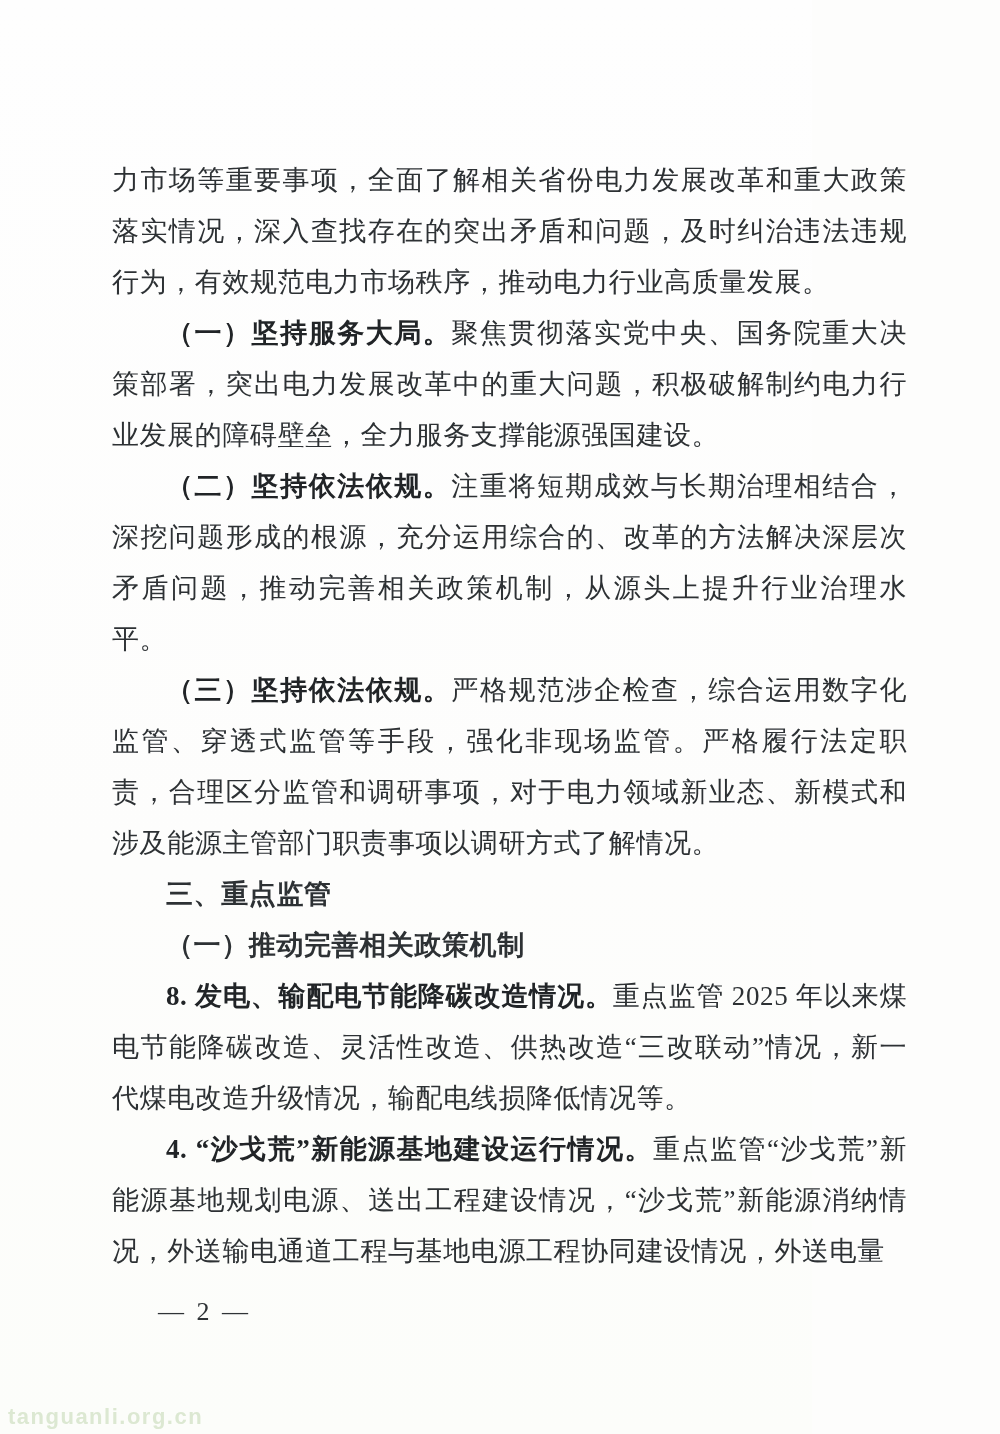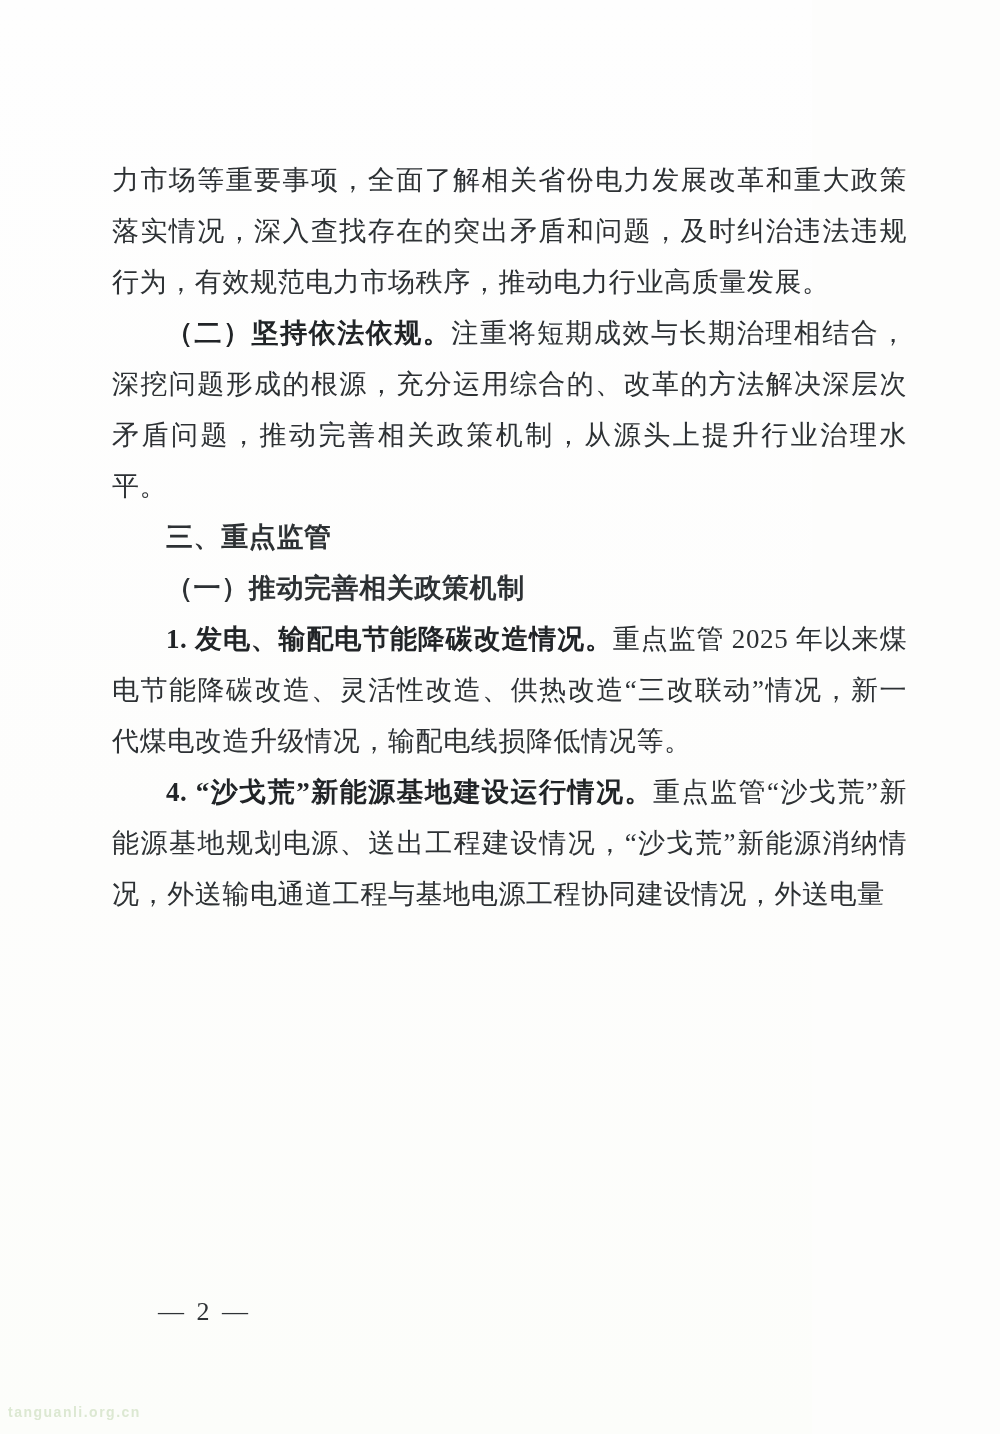--- a/index.html
+++ b/index.html
@@ -66,49 +66,55 @@
     font-size: 26px;
     line-height: 40px;
     color: #2f3336;
     font-family: "Liberation Serif", "DejaVu Serif", serif;
     letter-spacing: 3px;
   }
   .watermark {
     position: absolute;
     left: 8px;
     top: 1404px;
-    font-size: 14px;
+    font-size: 22px;
     font-weight: 700;
     color: #dce8d2;
     font-family: "Liberation Sans", "DejaVu Sans", sans-serif;
     letter-spacing: 1.5px;
   }
 </style>
 </head>
 <body>
 
 <div class="page">
 
   <div class="content">
 
     <p class="body-text">力市场等重要事项，全面了解相关省份电力发展改革和重大政策落实情况，深入查找存在的突出矛盾和问题，及时纠治违法违规行为，有效规范电力市场秩序，推动电力行业高质量发展。</p>
 
 
+    <p class="body-text indent">
+      <span class="lead">（一）坚持服务大局。</span><span>聚焦贯彻落实党中央、国务院重大决策部署，突出电力发展改革中的重大问题，积极破解制约电力行业发展的障碍壁垒，全力服务支撑能源强国建设。</span>
+    </p>
 
     <p class="body-text indent">
       <span class="lead">（二）坚持依法依规。</span><span>注重将短期成效与长期治理相结合，深挖问题形成的根源，充分运用综合的、改革的方法解决深层次矛盾问题，推动完善相关政策机制，从源头上提升行业治理水平。</span>
     </p>
 
+    <p class="body-text indent">
+      <span class="lead">（三）坚持依法依规。</span><span>严格规范涉企检查，综合运用数字化监管、穿透式监管等手段，强化非现场监管。严格履行法定职责，合理区分监管和调研事项，对于电力领域新业态、新模式和涉及能源主管部门职责事项以调研方式了解情况。</span>
+    </p>
 
     <h2 class="heading">三、重点监管</h2>
 
     <h3 class="subheading">（一）推动完善相关政策机制</h3>
 
     <p class="body-text indent">
-      <span class="lead">1. 发电、输配电节能降碳改造情况。</span><span>重点监管 2025 年以来煤电节能降碳改造、灵活性改造、供热改造“三改联动”情况，新一代煤电改造升级情况，输配电线损降低情况等。</span>
+      <span class="lead">8. 发电、输配电节能降碳改造情况。</span><span>重点监管 2025 年以来煤电节能降碳改造、灵活性改造、供热改造“三改联动”情况，新一代煤电改造升级情况，输配电线损降低情况等。</span>
     </p>
 
     <p class="body-text indent">
       <span class="lead">4. “沙戈荒”新能源基地建设运行情况。</span><span>重点监管“沙戈荒”新能源基地规划电源、送出工程建设情况，“沙戈荒”新能源消纳情况，外送输电通道工程与基地电源工程协同建设情况，外送电量</span>
     </p>
 
   </div>
 
   <div class="page-number">— 2 —</div>
 

